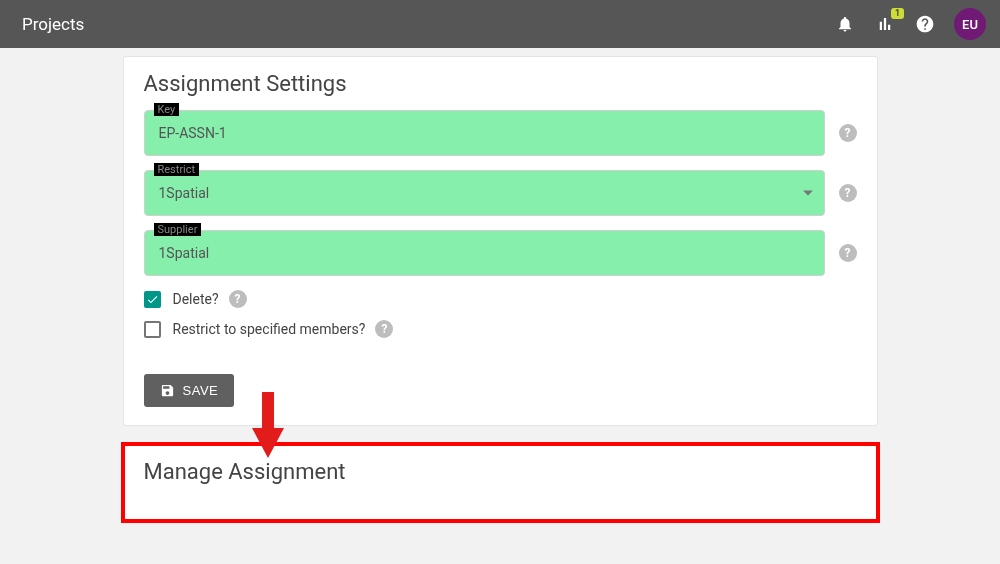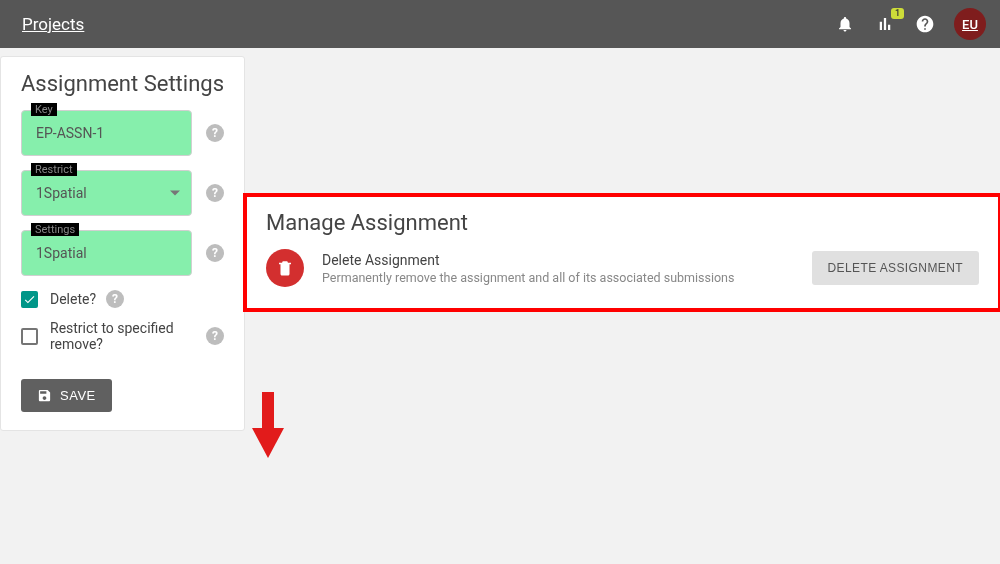--- a/index.html
+++ b/index.html
@@ -11,21 +11,20 @@
     overflow: hidden;
     position: relative;
   }
   .header {
     background: #565656;
     color: #fff;
     height: 48px;
     display: flex;
     align-items: center;
     padding: 0 14px 0 22px;
-    text-decoration: underline;
   }
   .header-title {
     font-size: 17px;
     font-weight: 400;
     flex: 1;
   }
   .header-icons {
     display: flex;
     align-items: center;
     gap: 18px;
@@ -45,32 +44,32 @@
     color: #333;
     font-size: 9px;
     font-weight: 500;
     border-radius: 3px;
     padding: 1px 4px;
     line-height: 1;
   }
   .avatar {
     width: 32px; height: 32px;
     border-radius: 50%;
-    background: #7f1d1d;
+    background: #701a75;
     color: #fff;
     display: flex;
     align-items: center; justify-content: center;
     font-size: 13px;
     font-weight: 500;
     cursor: pointer;
   }
   .page {
     padding: 8px 0 0 0;
     display: flex;
-    flex-direction: row;
+    flex-direction: column;
     align-items: center;
   }
   .card {
     background: #fff;
     width: 755px;
     border: 1px solid #e4e4e4;
     border-radius: 3px;
     padding: 14px 20px 18px 20px;
     margin-bottom: 18px;
   }
@@ -173,21 +172,21 @@
     border: none;
     border-radius: 3px;
     padding: 9px 16px;
     font-size: 13px;
     font-weight: 500;
     letter-spacing: 0.5px;
     display: inline-flex;
     align-items: center;
     gap: 8px;
     cursor: pointer;
-    margin-top: 15px;
+    margin-top: 24px;
   }
   .save-btn svg { fill: #fff; width: 15px; height: 15px; }
 
   .highlight-wrap {
     width: 755px;
     position: relative;
   }
   .highlight-border {
     position: absolute;
     top: -2px; left: -2px; right: -2px; bottom: -2px;
@@ -290,68 +289,56 @@
       <div class="field">
         <span class="field-label">Restrict</span>
         <input class="field-input field-select" readonly="" value="1Spatial" style="">
         <span class="chevron"></span>
       </div>
       <span class="help-icon">?</span>
     </div>
 
     <div class="field-wrap">
       <div class="field">
-        <span class="field-label">Settings</span>
+        <span class="field-label">Supplier</span>
         <input class="field-input" value="1Spatial" style="">
       </div>
       <span class="help-icon">?</span>
     </div>
 
     <div class="checkbox-row">
       <span class="checkbox checked">
         <svg viewBox="0 0 24 24">
             <path d="M9 16.17 4.83 12l-1.42 1.41L9 19 21 7l-1.41-1.41z"></path>
           </svg>
       </span>
       <span class="checkbox-label">Delete?</span>
       <span class="help-icon inline">?</span>
     </div>
 
     <div class="checkbox-row">
       <span class="checkbox">
         
       </span>
-      <span class="checkbox-label">Restrict to specified remove?</span>
+      <span class="checkbox-label">Restrict to specified members?</span>
       <span class="help-icon inline">?</span>
     </div>
 
     <button class="save-btn">
       <svg viewBox="0 0 24 24">
           <path d="M17 3H5c-1.1 0-2 .9-2 2v14c0 1.1.9 2 2 2h14c1.1 0 2-.9 2-2V7l-4-4zm-5 16c-1.66 0-3-1.34-3-3s1.34-3 3-3 3 1.34 3 3-1.34 3-3 3zm3-10H5V5h10v4z"></path>
         </svg>
       <span>SAVE</span>
     </button>
   </div>
 
   <div class="highlight-wrap">
     <div class="highlight-border"></div>
     <div class="card manage">
       <div class="card-title">Manage Assignment</div>
-      <div class="delete-row">
-        <span class="delete-icon">
-          <svg viewBox="0 0 24 24">
-              <path d="M6 7h12v13c0 1.1-.9 2-2 2H8c-1.1 0-2-.9-2-2V7zm3-4h6l1 2h4v2H4V5h4l1-2zM9 11h2v7H9v-7zm4 0h2v7h-2v-7z"></path>
-            </svg>
-        </span>
-        <div class="delete-text">
-          <div class="delete-title">Delete Assignment</div>
-          <div class="delete-desc">Permanently remove the assignment and all of its associated submissions</div>
-        </div>
-        <button class="delete-btn">DELETE ASSIGNMENT</button>
-      </div>
     </div>
   </div>
 
 </div>
 
 <svg class="arrow-annotation" width="40" height="70" viewBox="0 0 40 70">
   <rect x="14" y="0" width="12" height="40" fill="#e21b1b"></rect>
   <polygon points="4,36 36,36 20,66" fill="#e21b1b"></polygon>
 </svg>
 

